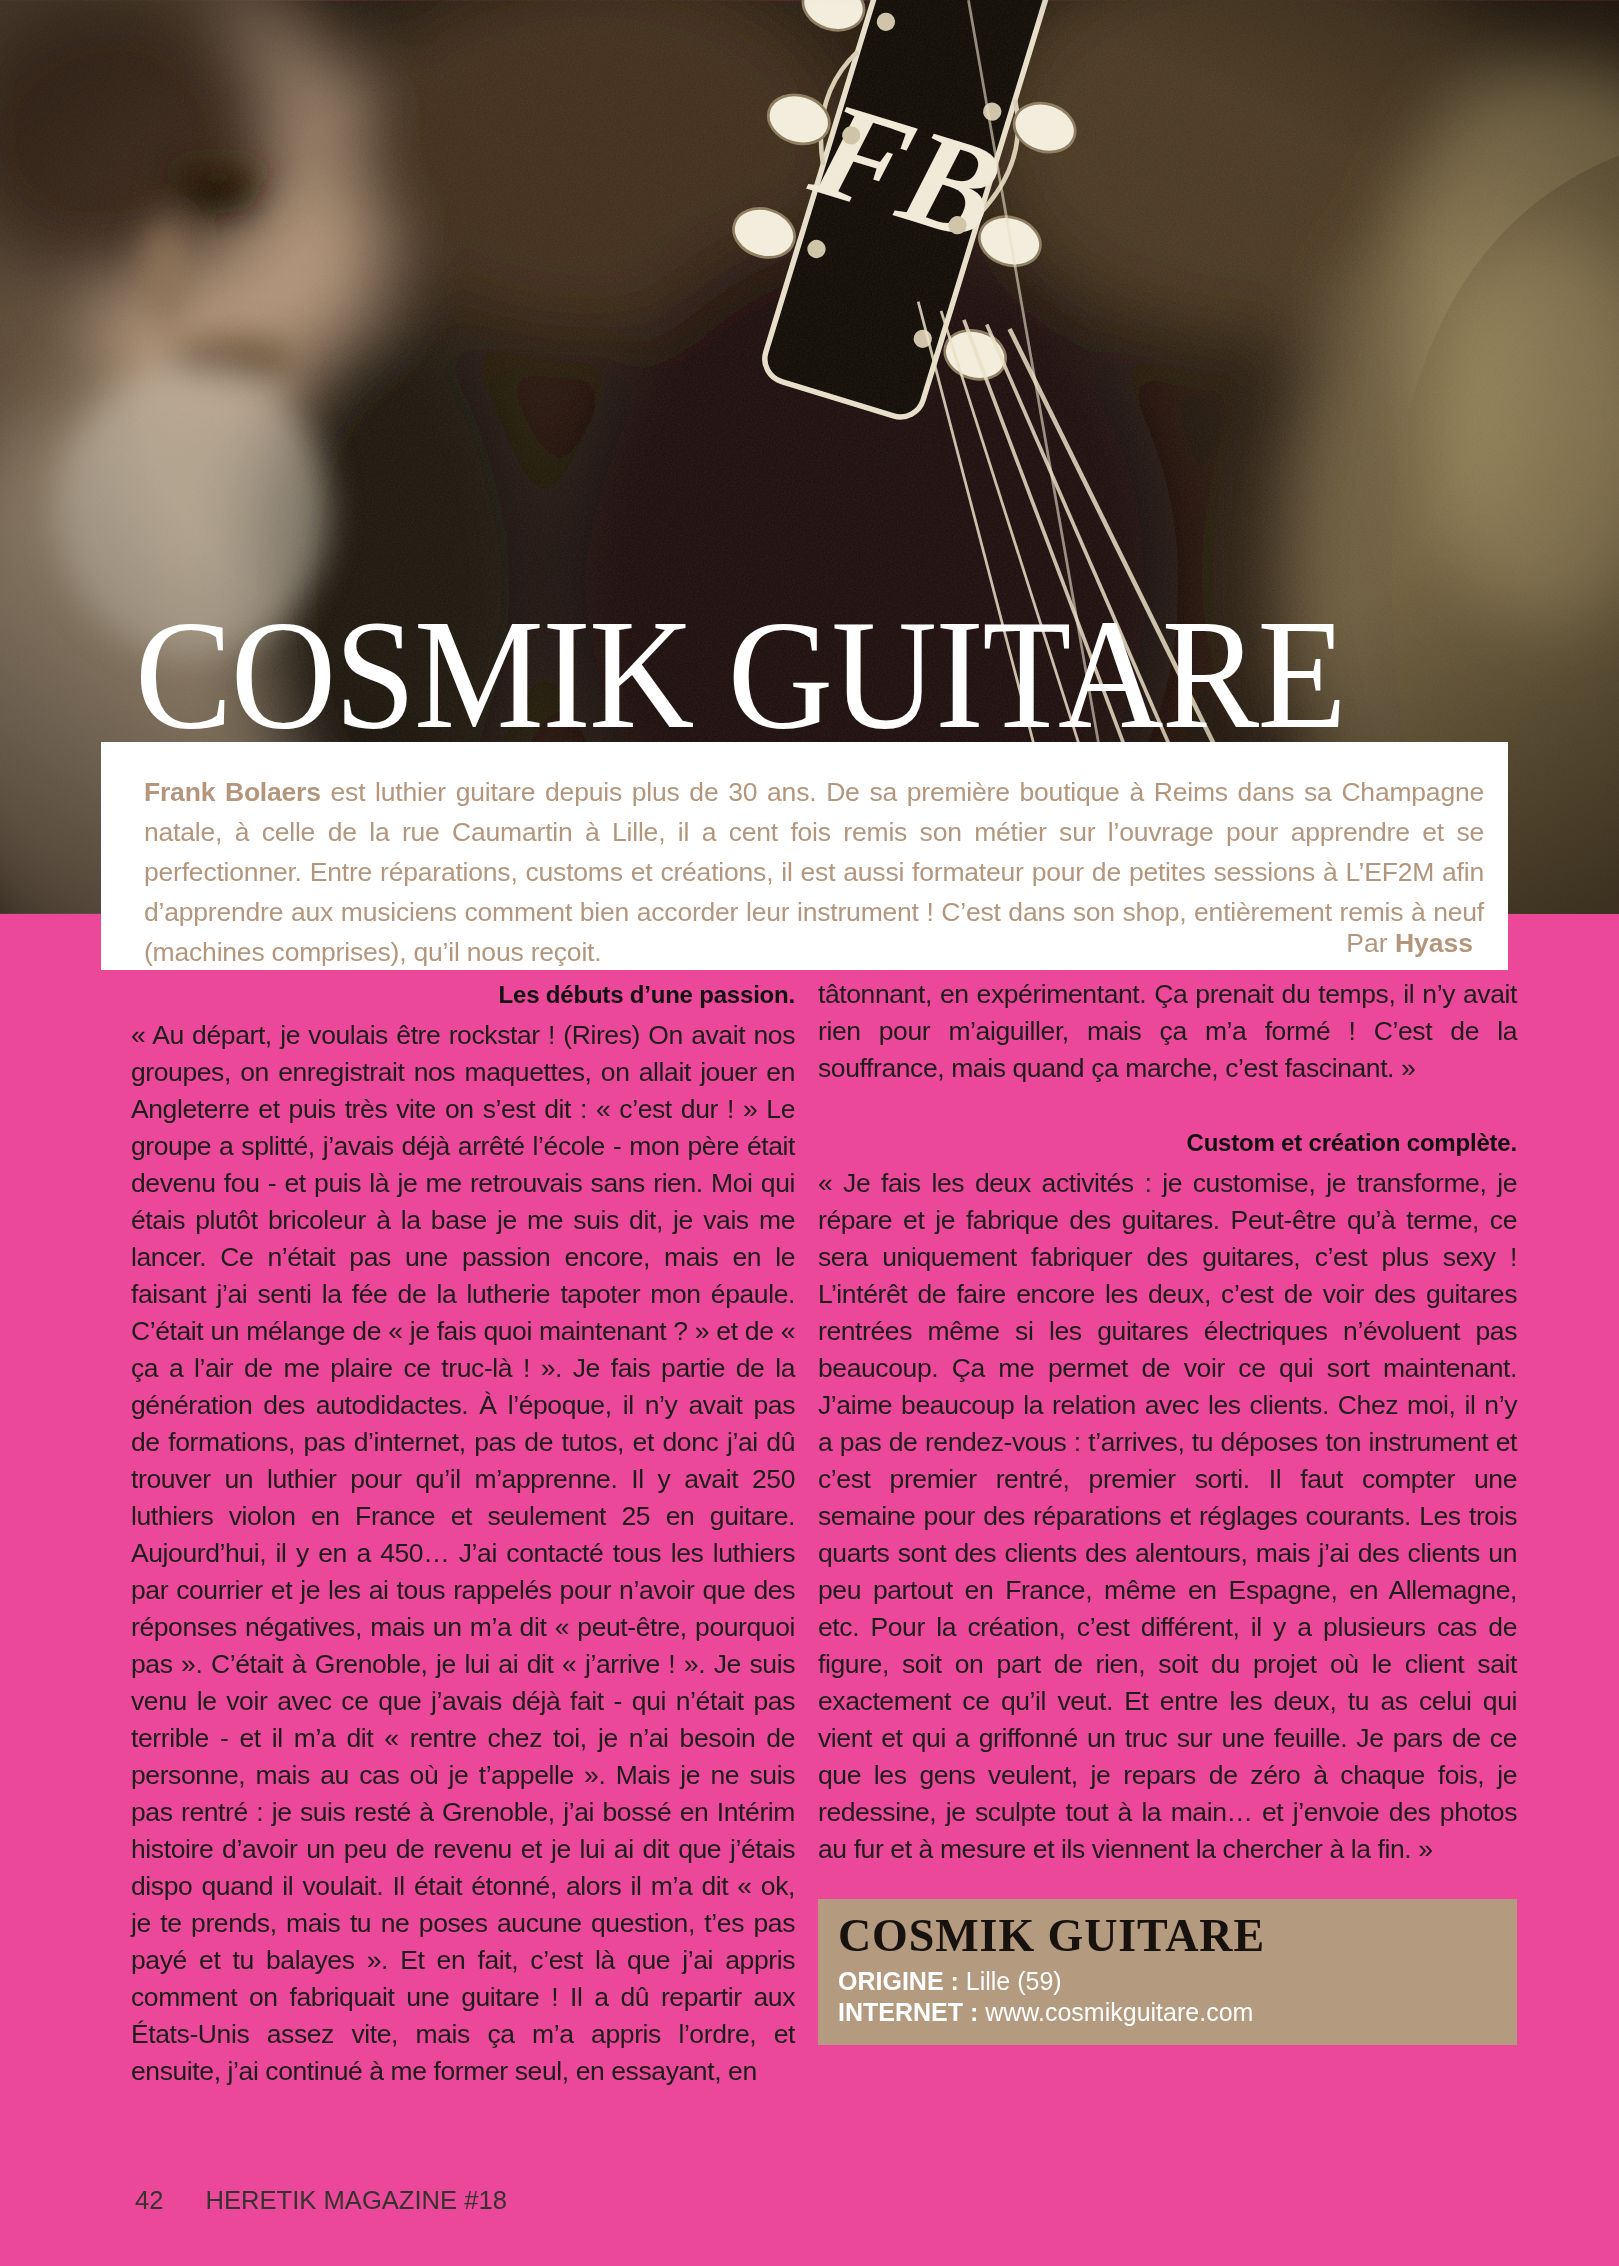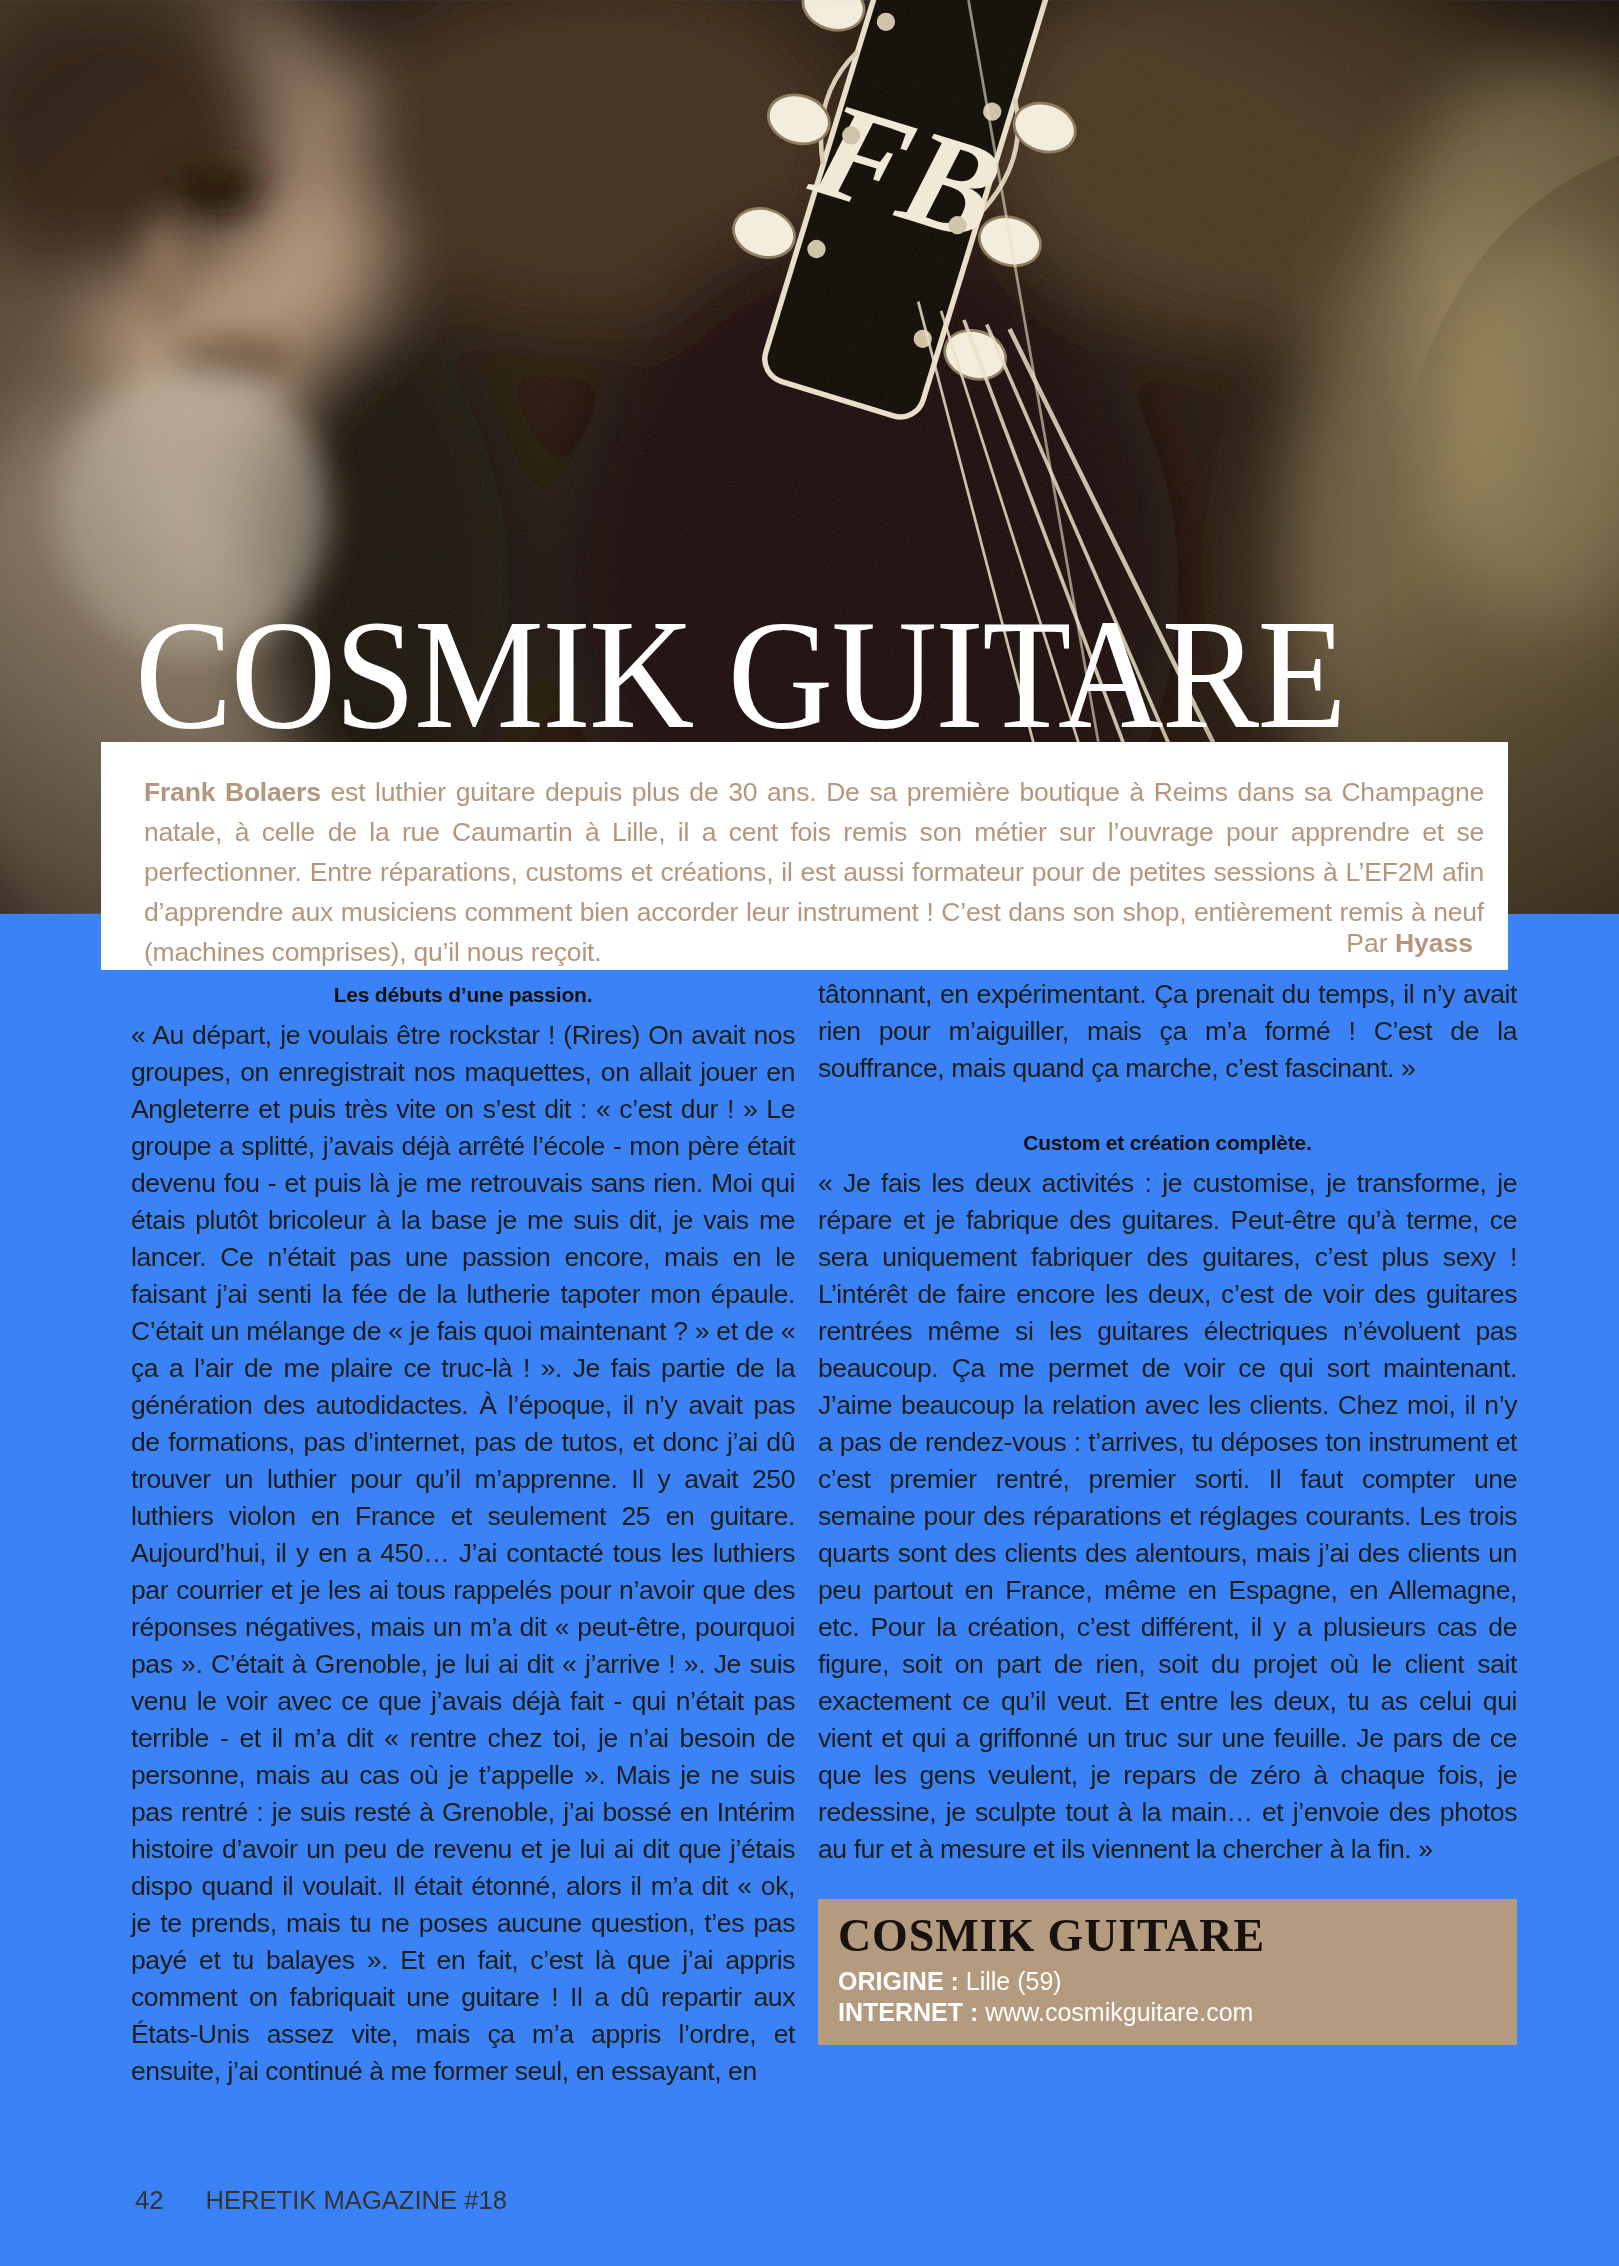--- a/index.html
+++ b/index.html
@@ -1,18 +1,18 @@
 <!DOCTYPE html>
 <html lang="fr" style="font-size:14.6px"><head>
 <meta charset="utf-8">
 <style>
   html,body{margin:0;padding:0;background:#e8e8e8;}
   .page{
     position:relative; width:1619px; height:2266px; margin:0 auto;
-    background:#3b82f6; overflow:hidden;
+    background:#ec4899; overflow:hidden;
     font-family:"Liberation Sans", sans-serif;
     color:var(--body-text,#1d1d1b);
   }
   
   .hero{position:absolute; left:0; top:0; width:1619px; height:914px; overflow:hidden;}
   .hero svg{display:block;}
   
   .title{
     position:absolute; left:135px; top:596px; margin:0;
     font-family:"Liberation Serif", serif; font-weight:400;
@@ -37,22 +37,22 @@
     position:absolute; right:31px; bottom:7.3px; margin:4px;
     font-size:26.5px; color:var(--accent-tan,#b3967b);
   }
   .byline b{font-weight:700;}
   
   .col{position:absolute; top:976px; text-align:justify;
        font-size:26.5px; line-height:37px; letter-spacing:-0.4px;
        color:var(--body-text,#1d1d1b);}
   .col p{margin:0;}
   .col h2{
-    margin:0 0 3.7px 0; font-size:21px; line-height:37px; font-weight:700;
-    letter-spacing:-0.2px; text-align:center; color:#111;
+    margin:0 0 3.7px 0; font-size:24px; line-height:37px; font-weight:700;
+    letter-spacing:-0.2px; text-align:right; color:#111;
   }
   .col-left{left:131px;  width:664px;}
   .col-right{left:818px; width:699px;}
   .col-right h2{margin-top:37px;}
   
   .contact{
     margin-top:31px; box-sizing:border-box; width:699px;
     background:var(--card-bg,#b49a7e);
     padding:11px 22px 16.4px 20px; text-align:left;
   }

